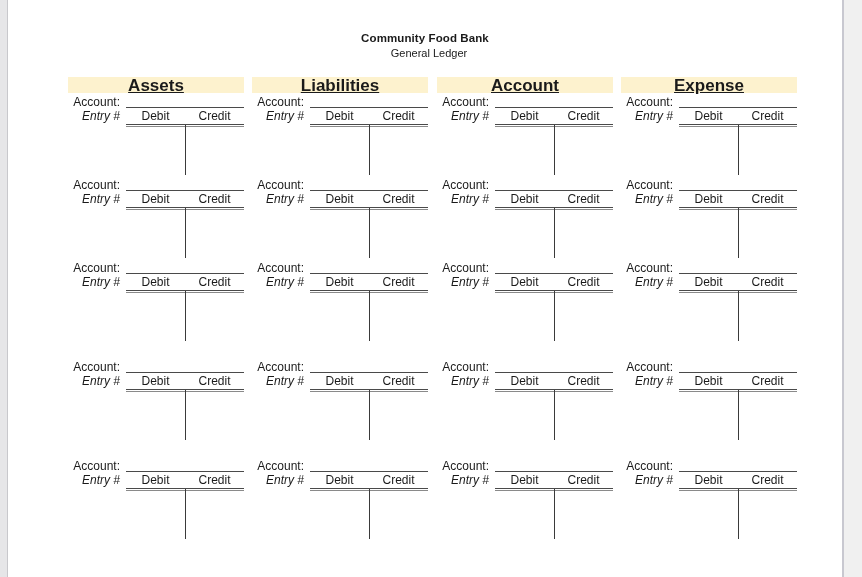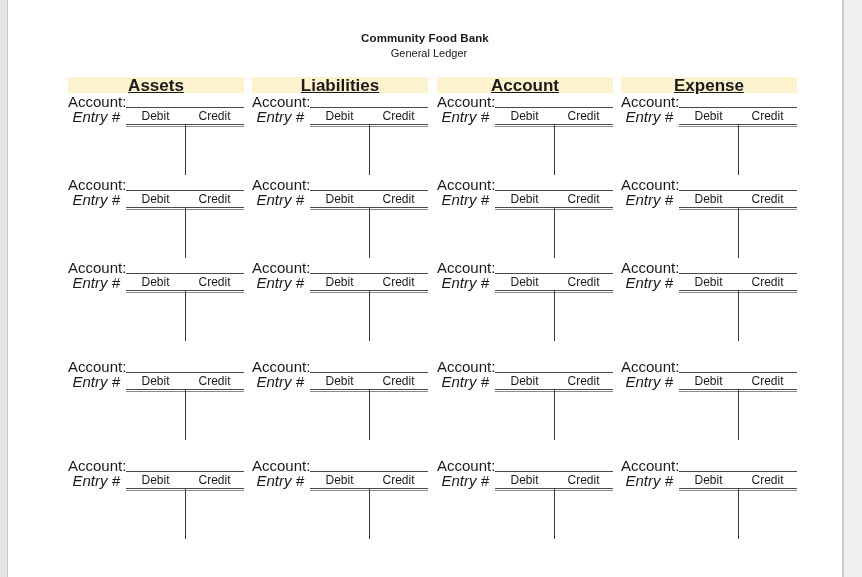--- a/index.html
+++ b/index.html
@@ -88,21 +88,21 @@
     position: absolute;
     height: 78px;
   }
   
   .side-labels {
     position: absolute;
     left: 0;
     top: 0;
     width: 52px;
     text-align: right;
-    font-size: 15px;
+    font-size: 12px;
     color: #1a1a1a;
   }
   .lbl-account { display: block; line-height: 14px; height: 14px; }
   .lbl-entry   { display: block; line-height: 15px; height: 15px; font-style: italic; }
 
   
   .dc-table {
     position: absolute;
     left: 58px;
     top: 0;

